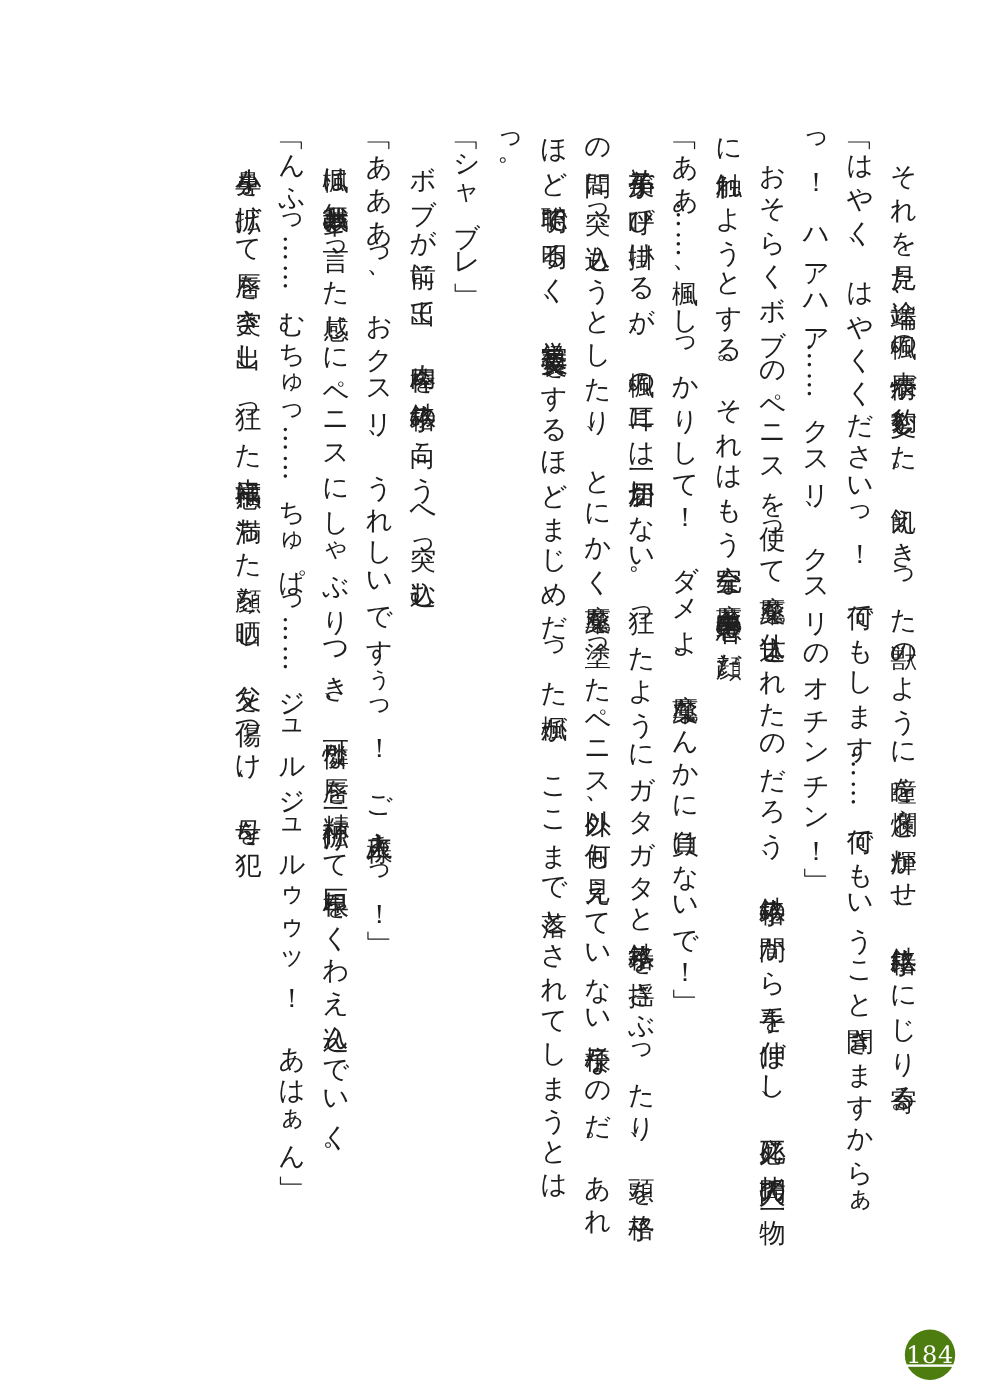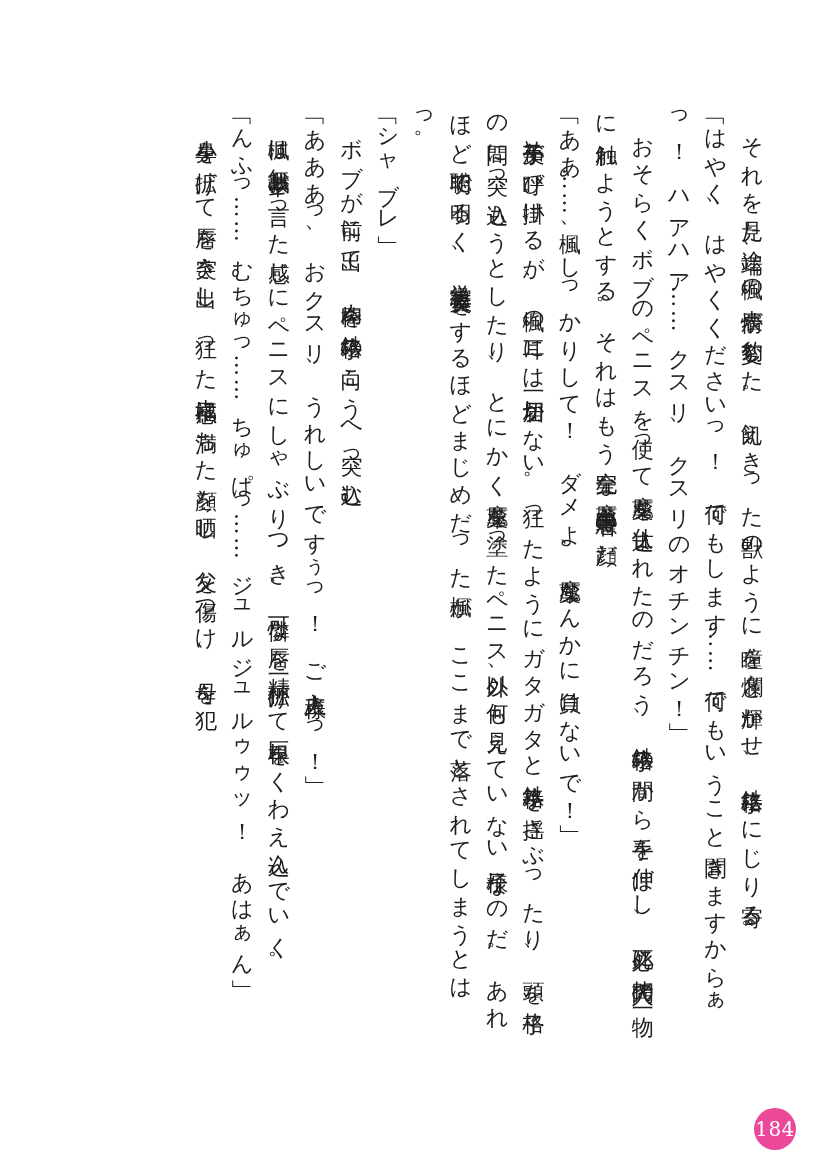--- a/index.html
+++ b/index.html
@@ -60,17 +60,17 @@
       <p class="para dialogue">「ああ……楓、しっかりして！　ダメよ、魔薬なんかに負けないで！」</p>
       <p class="para narrative">祐美子が呼び掛けるが、楓の耳には一切届かない。狂ったようにガタガタと鉄格子を揺さぶったり、頭を格子の間に突っ込もうとしたり、とにかく魔薬を塗ったペニス以外、何も見えていない様子なのだ。あれほど聡明で明るく、学級委員長をするほどまじめだった楓が、ここまで落とされてしまうとはっ。</p>
       <p class="para dialogue">「シャブレ」</p>
       <p class="para narrative">ボブが前に出て、肉棒を鉄格子の向こうへ突っ込む。</p>
       <p class="para dialogue">「あああっ、おクスリ、うれしいですぅっ！　ご主人様ぁっ！」</p>
       <p class="para narrative">楓は無我夢中と言った感じにペニスにしゃぶりつき、可憐な唇を精一杯拡げて巨根をくわえ込んでいく。</p>
       <p class="para dialogue">「んふっ……むちゅっ……ちゅぱっ……ジュルジュルゥゥッ！　あはぁん」</p>
       <p class="para narrative">小鼻を拡げて唇を突き出し、狂った幸福感に満ちた顔を晒し、父を傷つけ、母を犯</p>
     </div>
 
-  <div class="page-number-badge" style="background: #ec4899; color: rgb(255, 255, 255);">
+  <div class="page-number-badge" style="background: #4d7c0f; color: rgb(255, 255, 255); text-decoration: underline;">
     <span>184</span>
   </div>
 
 </div>
 
 </body></html>

